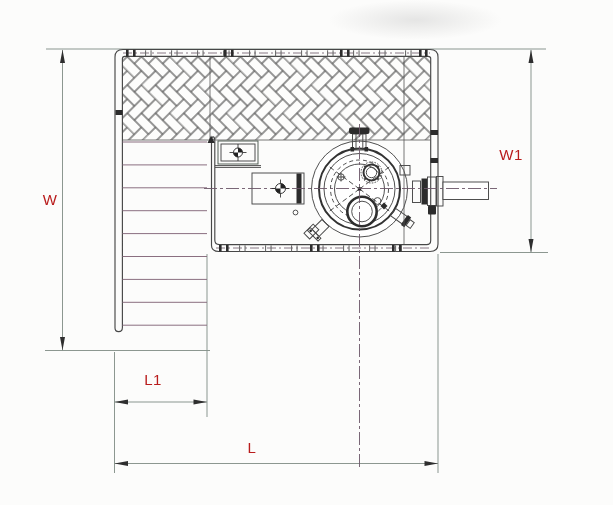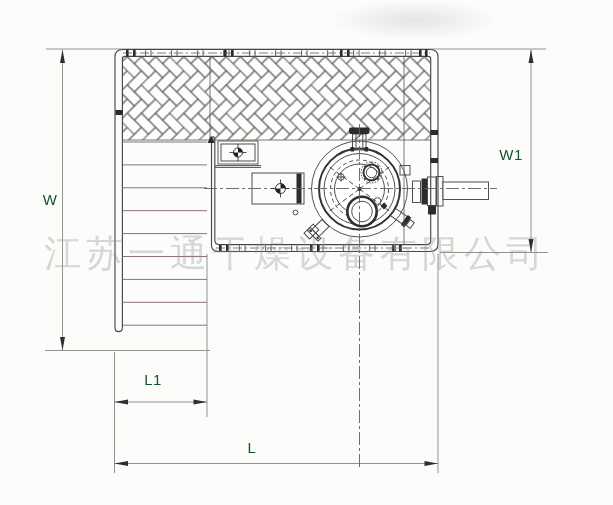--- a/index.html
+++ b/index.html
@@ -1,19 +1,19 @@
 <!DOCTYPE html>
 <html><head>
 <meta charset="utf-8">
 <style>
   html,body{margin:0;padding:0;background:#fbfbfa;}
   #stage{position:relative;width:613px;height:505px;background:#fcfcfb;overflow:hidden;
          font-family:"Liberation Sans",sans-serif;}
   #dwg{position:absolute;left:0;top:0;z-index:2;}
-  .dim-label{position:absolute;z-index:3;font-size:15px;color:#14532d;
+  .dim-label{position:absolute;z-index:3;font-size:15px;color:#b91c1c;
              text-align:center;letter-spacing:.5px;line-height:16px;}
   #wm{position:absolute;left:44px;top:229px;z-index:5;white-space:nowrap;
       font-size:37px;letter-spacing:5px;opacity:.34;font-weight:400;}
   .smudge{position:absolute;z-index:1;pointer-events:none;
       background:radial-gradient(ellipse at center,rgba(180,180,180,.32),rgba(255,255,255,0) 70%);}
 </style>
 </head>
 <body>
 
 <div id="stage">
@@ -319,14 +319,13 @@
       <polygon points="114.5,463.5 128,460.9 128,466.1"></polygon>
       <polygon points="438,463.5 424.5,460.9 424.5,466.1"></polygon>
     </g>
   </svg>
 
   <div class="dim-label" style="left:38px;top:192px;width:24px;">W</div>
   <div class="dim-label" style="left:493px;top:147px;width:36px;">W1</div>
   <div class="dim-label" style="left:136px;top:372px;width:34px;">L1</div>
   <div class="dim-label" style="left:240px;top:440px;width:24px;">L</div>
 
-  <div id="wm" style="color: rgb(143, 143, 143);">江苏一通干燥设备有限公司</div>
 </div>
 
 </body></html>

